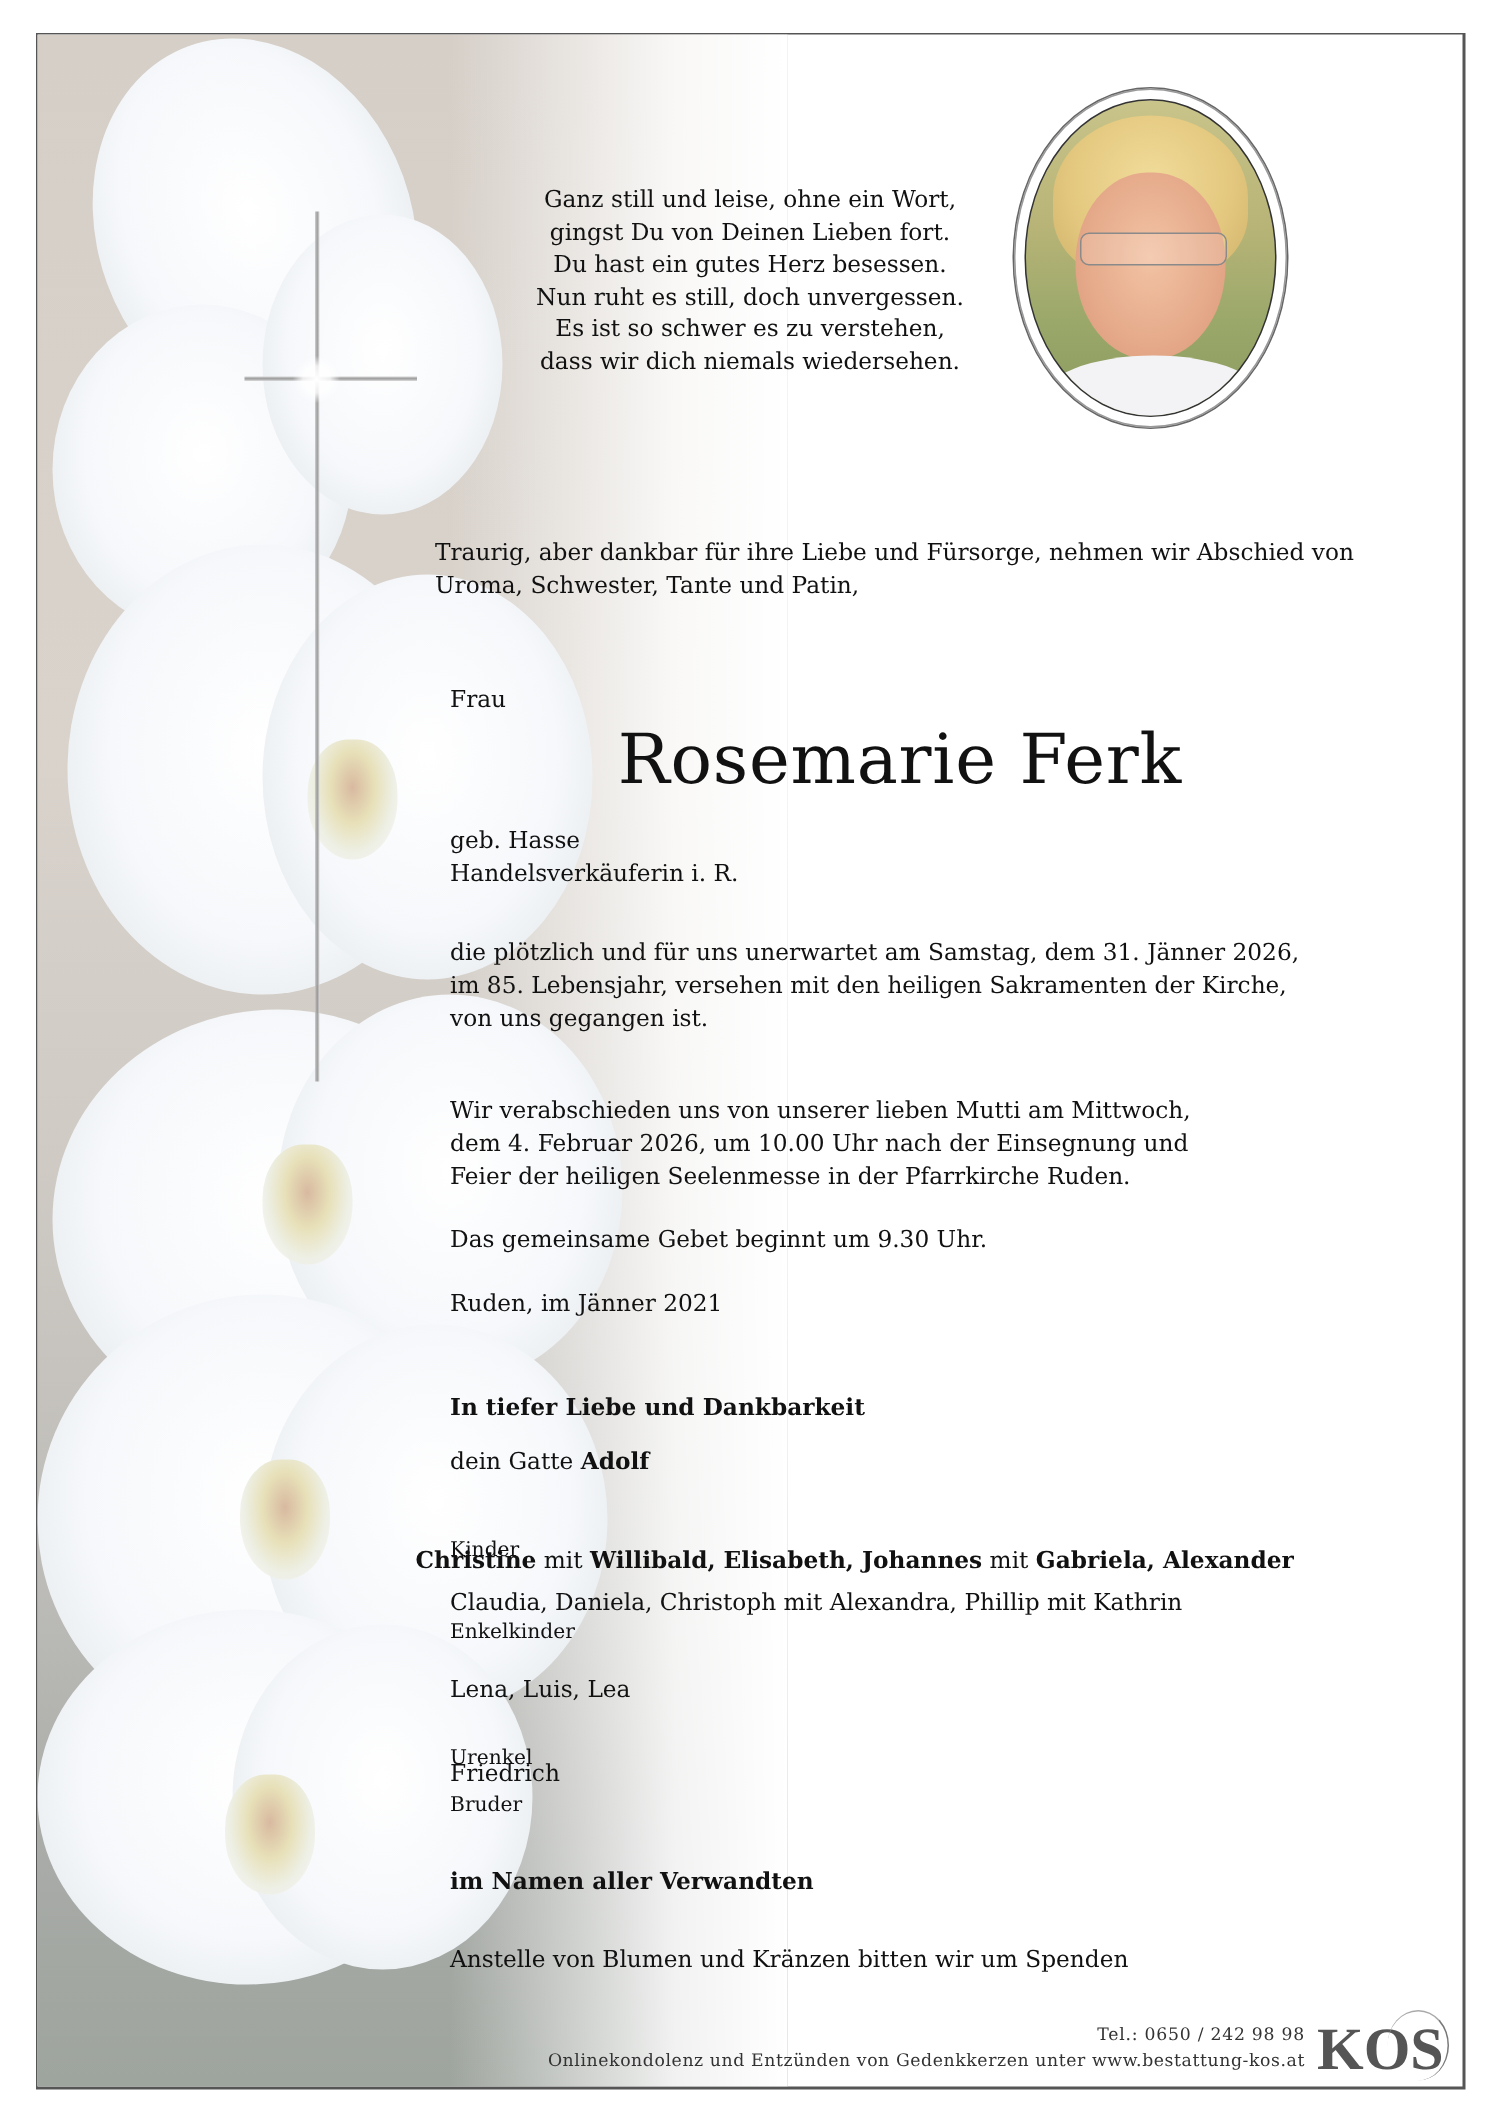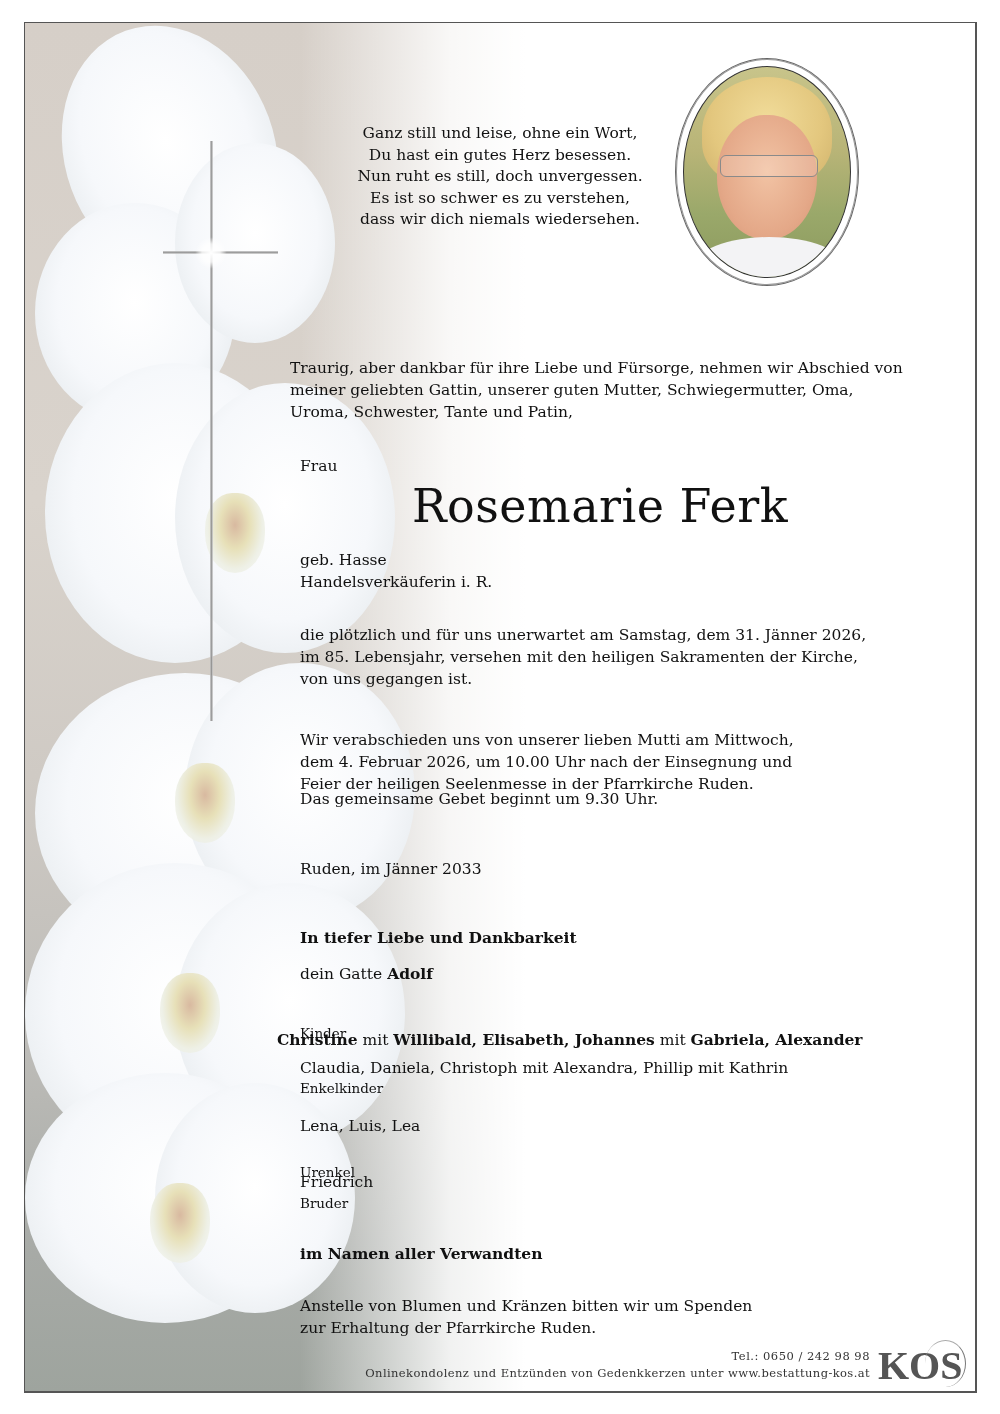--- a/index.html
+++ b/index.html
@@ -82,29 +82,29 @@
   <div class="portrait-inner">
     <div class="hair"></div>
     <div class="face"></div>
     <div class="glasses"></div>
     <div class="shirt"></div>
   </div>
 </div>
 
 <div class="poem">
   <div>Ganz still und leise, ohne ein Wort,</div>
+  <div>gingst Du von Deinen Lieben fort.</div>
   <div>Du hast ein gutes Herz besessen.</div>
   <div>Nun ruht es still, doch unvergessen.</div>
   <div>Es ist so schwer es zu verstehen,</div>
   <div>dass wir dich niemals wiedersehen.</div>
 </div>
 
 <div class="block" style="left:290px;top:357px;width:620px;">
   <div>Traurig, aber dankbar für ihre Liebe und Fürsorge, nehmen wir Abschied von</div>
-  <div>meiner geliebten Gattin, unserer guten Mutter, Schwiegermutter, Oma,</div>
   <div>Uroma, Schwester, Tante und Patin,</div>
 </div>
 
 <div class="block" style="left:300px;top:455px;width:600px;">Frau</div>
 
 <div class="name">Rosemarie Ferk</div>
 
 <div class="block" style="left:300px;top:549px;width:600px;">
   <div>geb. Hasse</div>
   <div>Handelsverkäuferin i. R.</div>
@@ -115,22 +115,22 @@
   <div>im 85. Lebensjahr, versehen mit den heiligen Sakramenten der Kirche,</div>
   <div>von uns gegangen ist.</div>
 </div>
 
 <div class="block" style="left:300px;top:729px;width:600px;">
   <div>Wir verabschieden uns von unserer lieben Mutti am Mittwoch,</div>
   <div>dem 4. Februar 2026, um 10.00 Uhr nach der Einsegnung und</div>
   <div>Feier der heiligen Seelenmesse in der Pfarrkirche Ruden.</div>
 </div>
 
-<div class="block" style="left:300px;top:788px;width:600px;">Das gemeinsame Gebet beginnt um 9.30 Uhr.</div>
-<div class="block" style="left:300px;top:858px;width:600px;">Ruden, im Jänner 2033</div>
+<div class="block" style="left:300px;top:815px;width:600px;">Das gemeinsame Gebet beginnt um 9.30 Uhr.</div>
+<div class="block" style="left:300px;top:858px;width:600px;">Ruden, im Jänner 2021</div>
 
 <div class="block b" style="left:300px;top:927px;width:600px;">In tiefer Liebe und Dankbarkeit</div>
 
 <div class="block" style="left:300px;top:963px;width:600px;">
   <span>dein Gatte</span>
   <span class="b">Adolf</span>
 </div>
 
 <div class="block" style="left:277px;top:1001px;width:640px;margin-top:28px;">
   <span class="b">Christine</span><span> mit </span><span class="b">Willibald, Elisabeth, Johannes</span><span> mit </span><span class="b">Gabriela, Alexander</span>
@@ -143,19 +143,18 @@
 <div class="block" style="left:300px;top:1115px;width:600px;">Lena, Luis, Lea</div>
 <div class="block small" style="left:300px;top:1164px;width:600px;">Urenkel</div>
 
 <div class="block" style="left:300px;top:1171px;width:600px;">Friedrich</div>
 <div class="block small" style="left:300px;top:1195px;width:600px;">Bruder</div>
 
 <div class="block b" style="left:300px;top:1243px;width:600px;">im Namen aller Verwandten</div>
 
 <div class="block" style="left:300px;top:1295px;width:600px;">
   <div>Anstelle von Blumen und Kränzen bitten wir um Spenden</div>
-  <div>zur Erhaltung der Pfarrkirche Ruden.</div>
 </div>
 
 <div class="footer" style="top:1349px;right:130px;font-size:11.5px;letter-spacing:0.5px;">Tel.: 0650 / 242 98 98</div>
 <div class="footer" style="top:1366px;right:130px;font-size:11.5px;letter-spacing:0.4px;margin-left:48px;">Onlinekondolenz und Entzünden von Gedenkkerzen unter www.bestattung-kos.at</div>
 <div class="kos">KOS</div>
 <div class="kos-arc"></div>
 
 </body></html>

